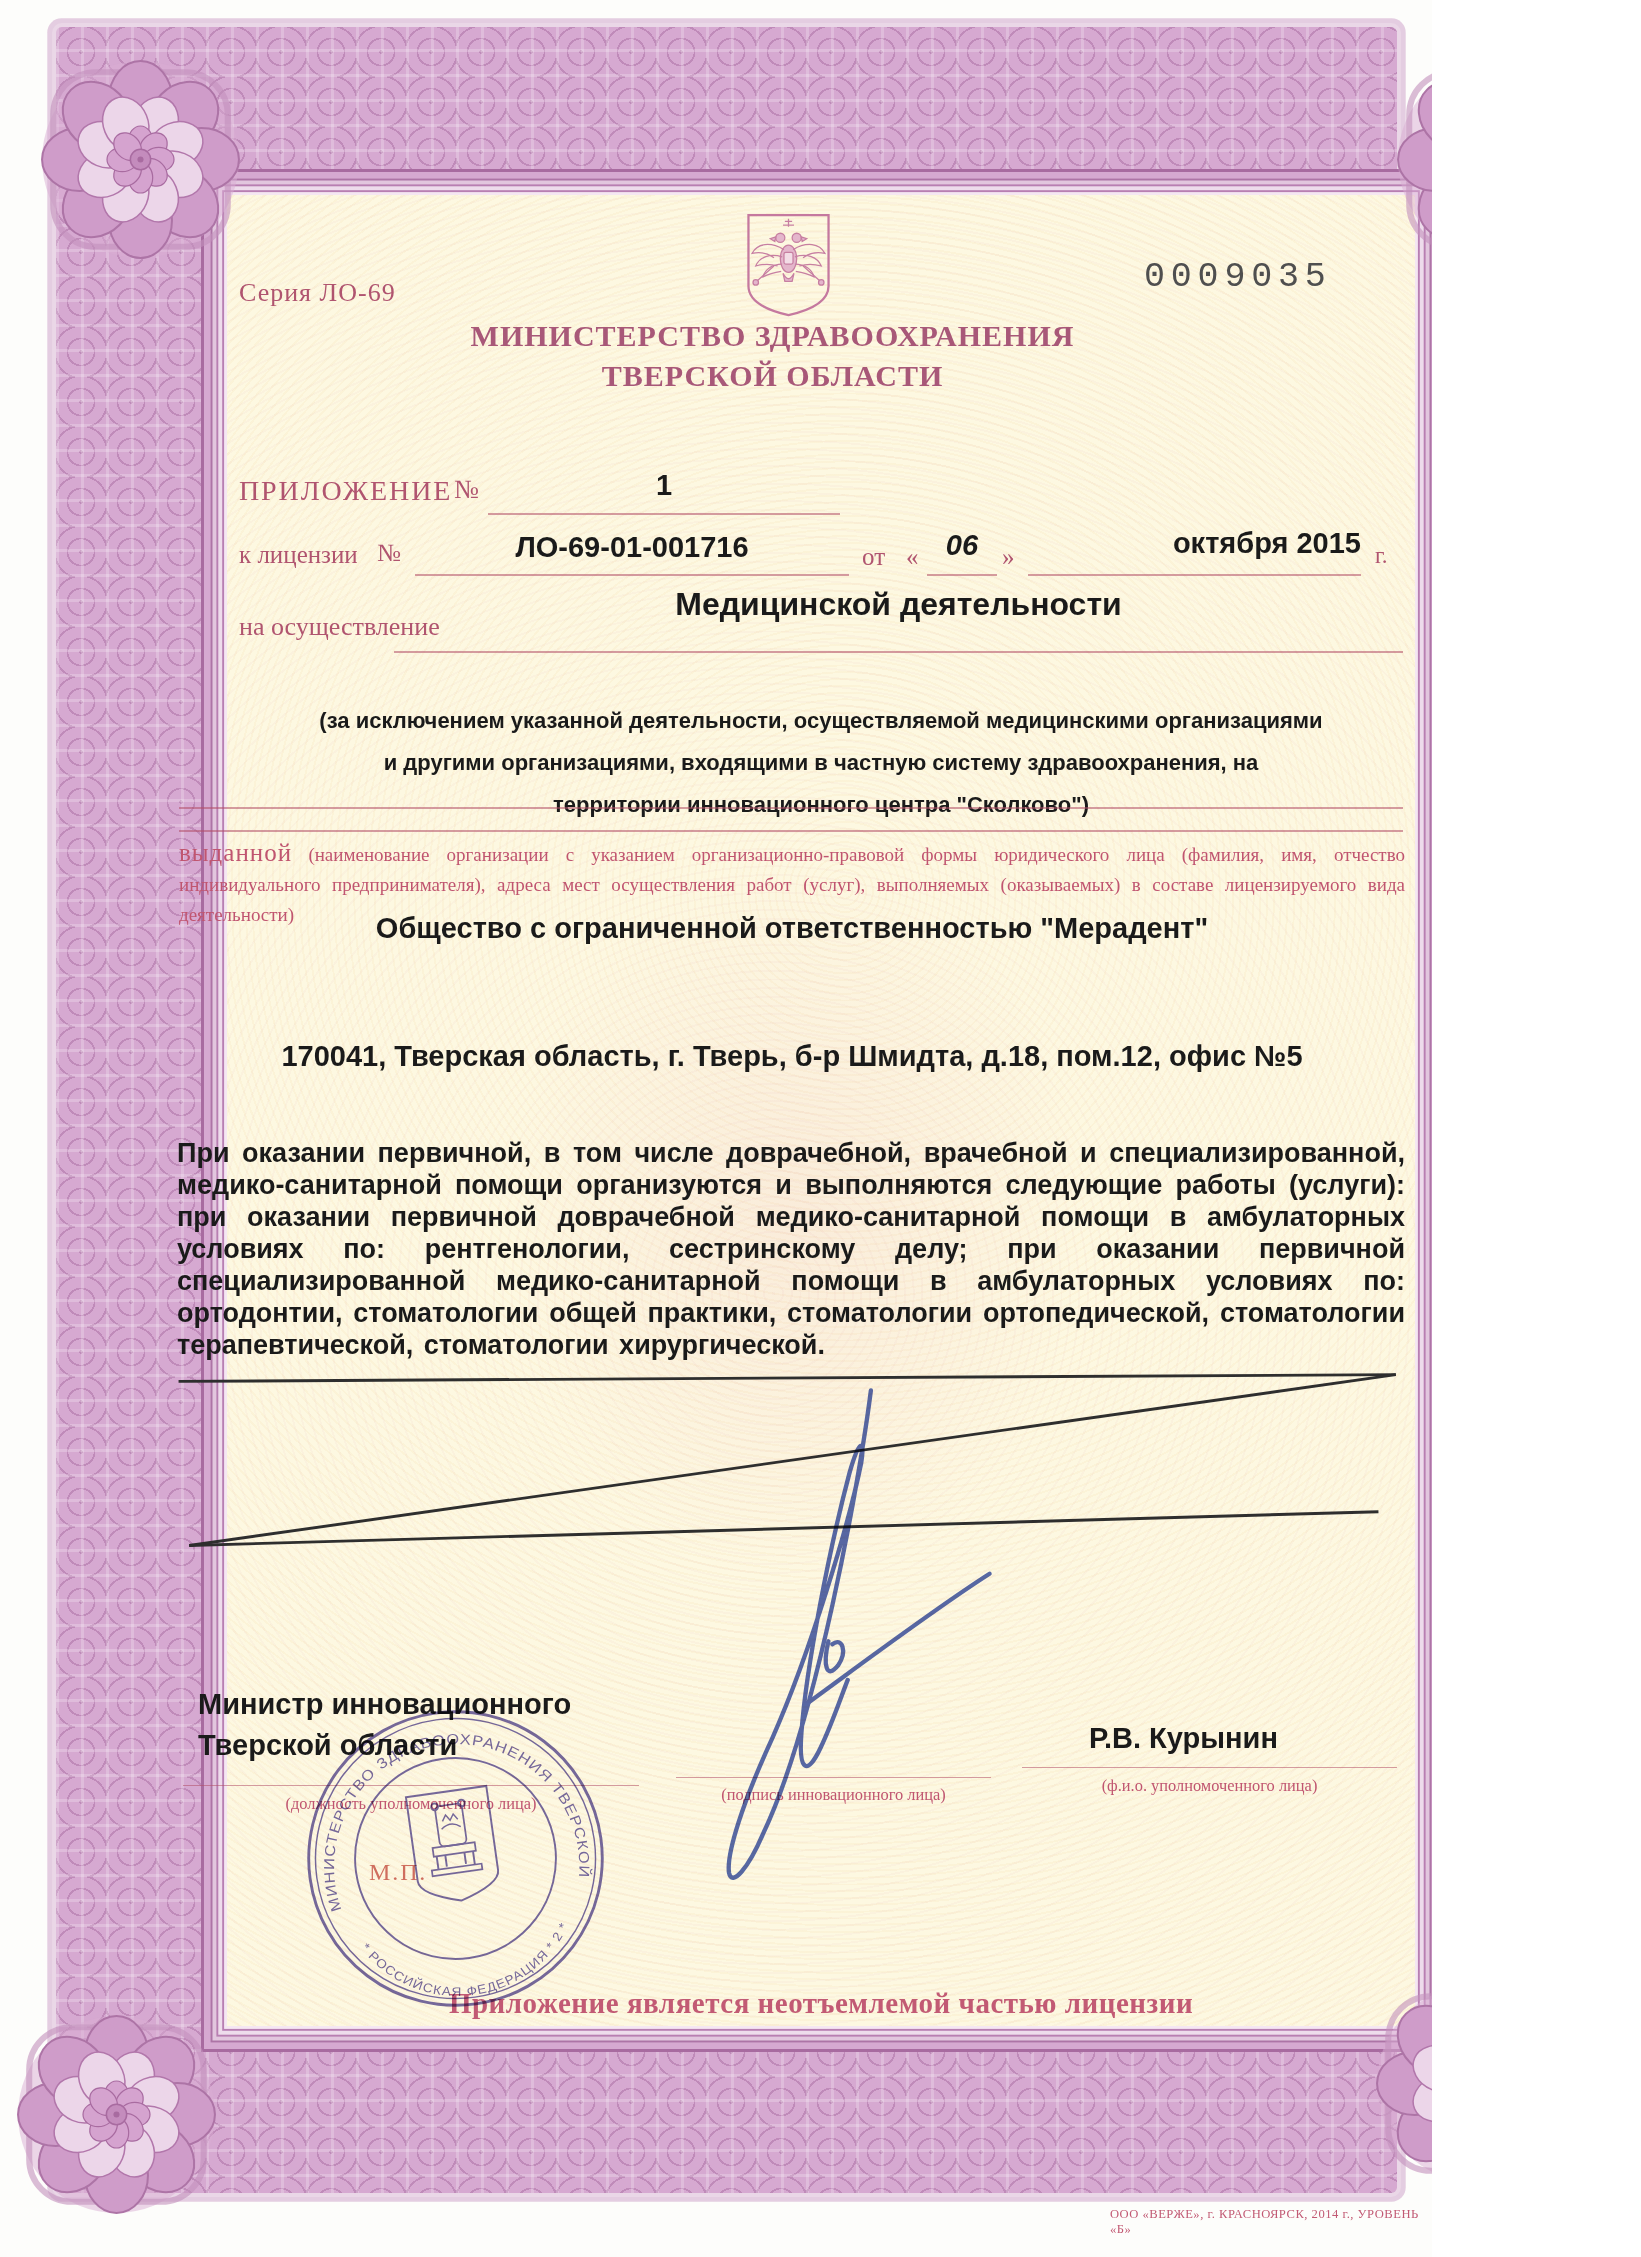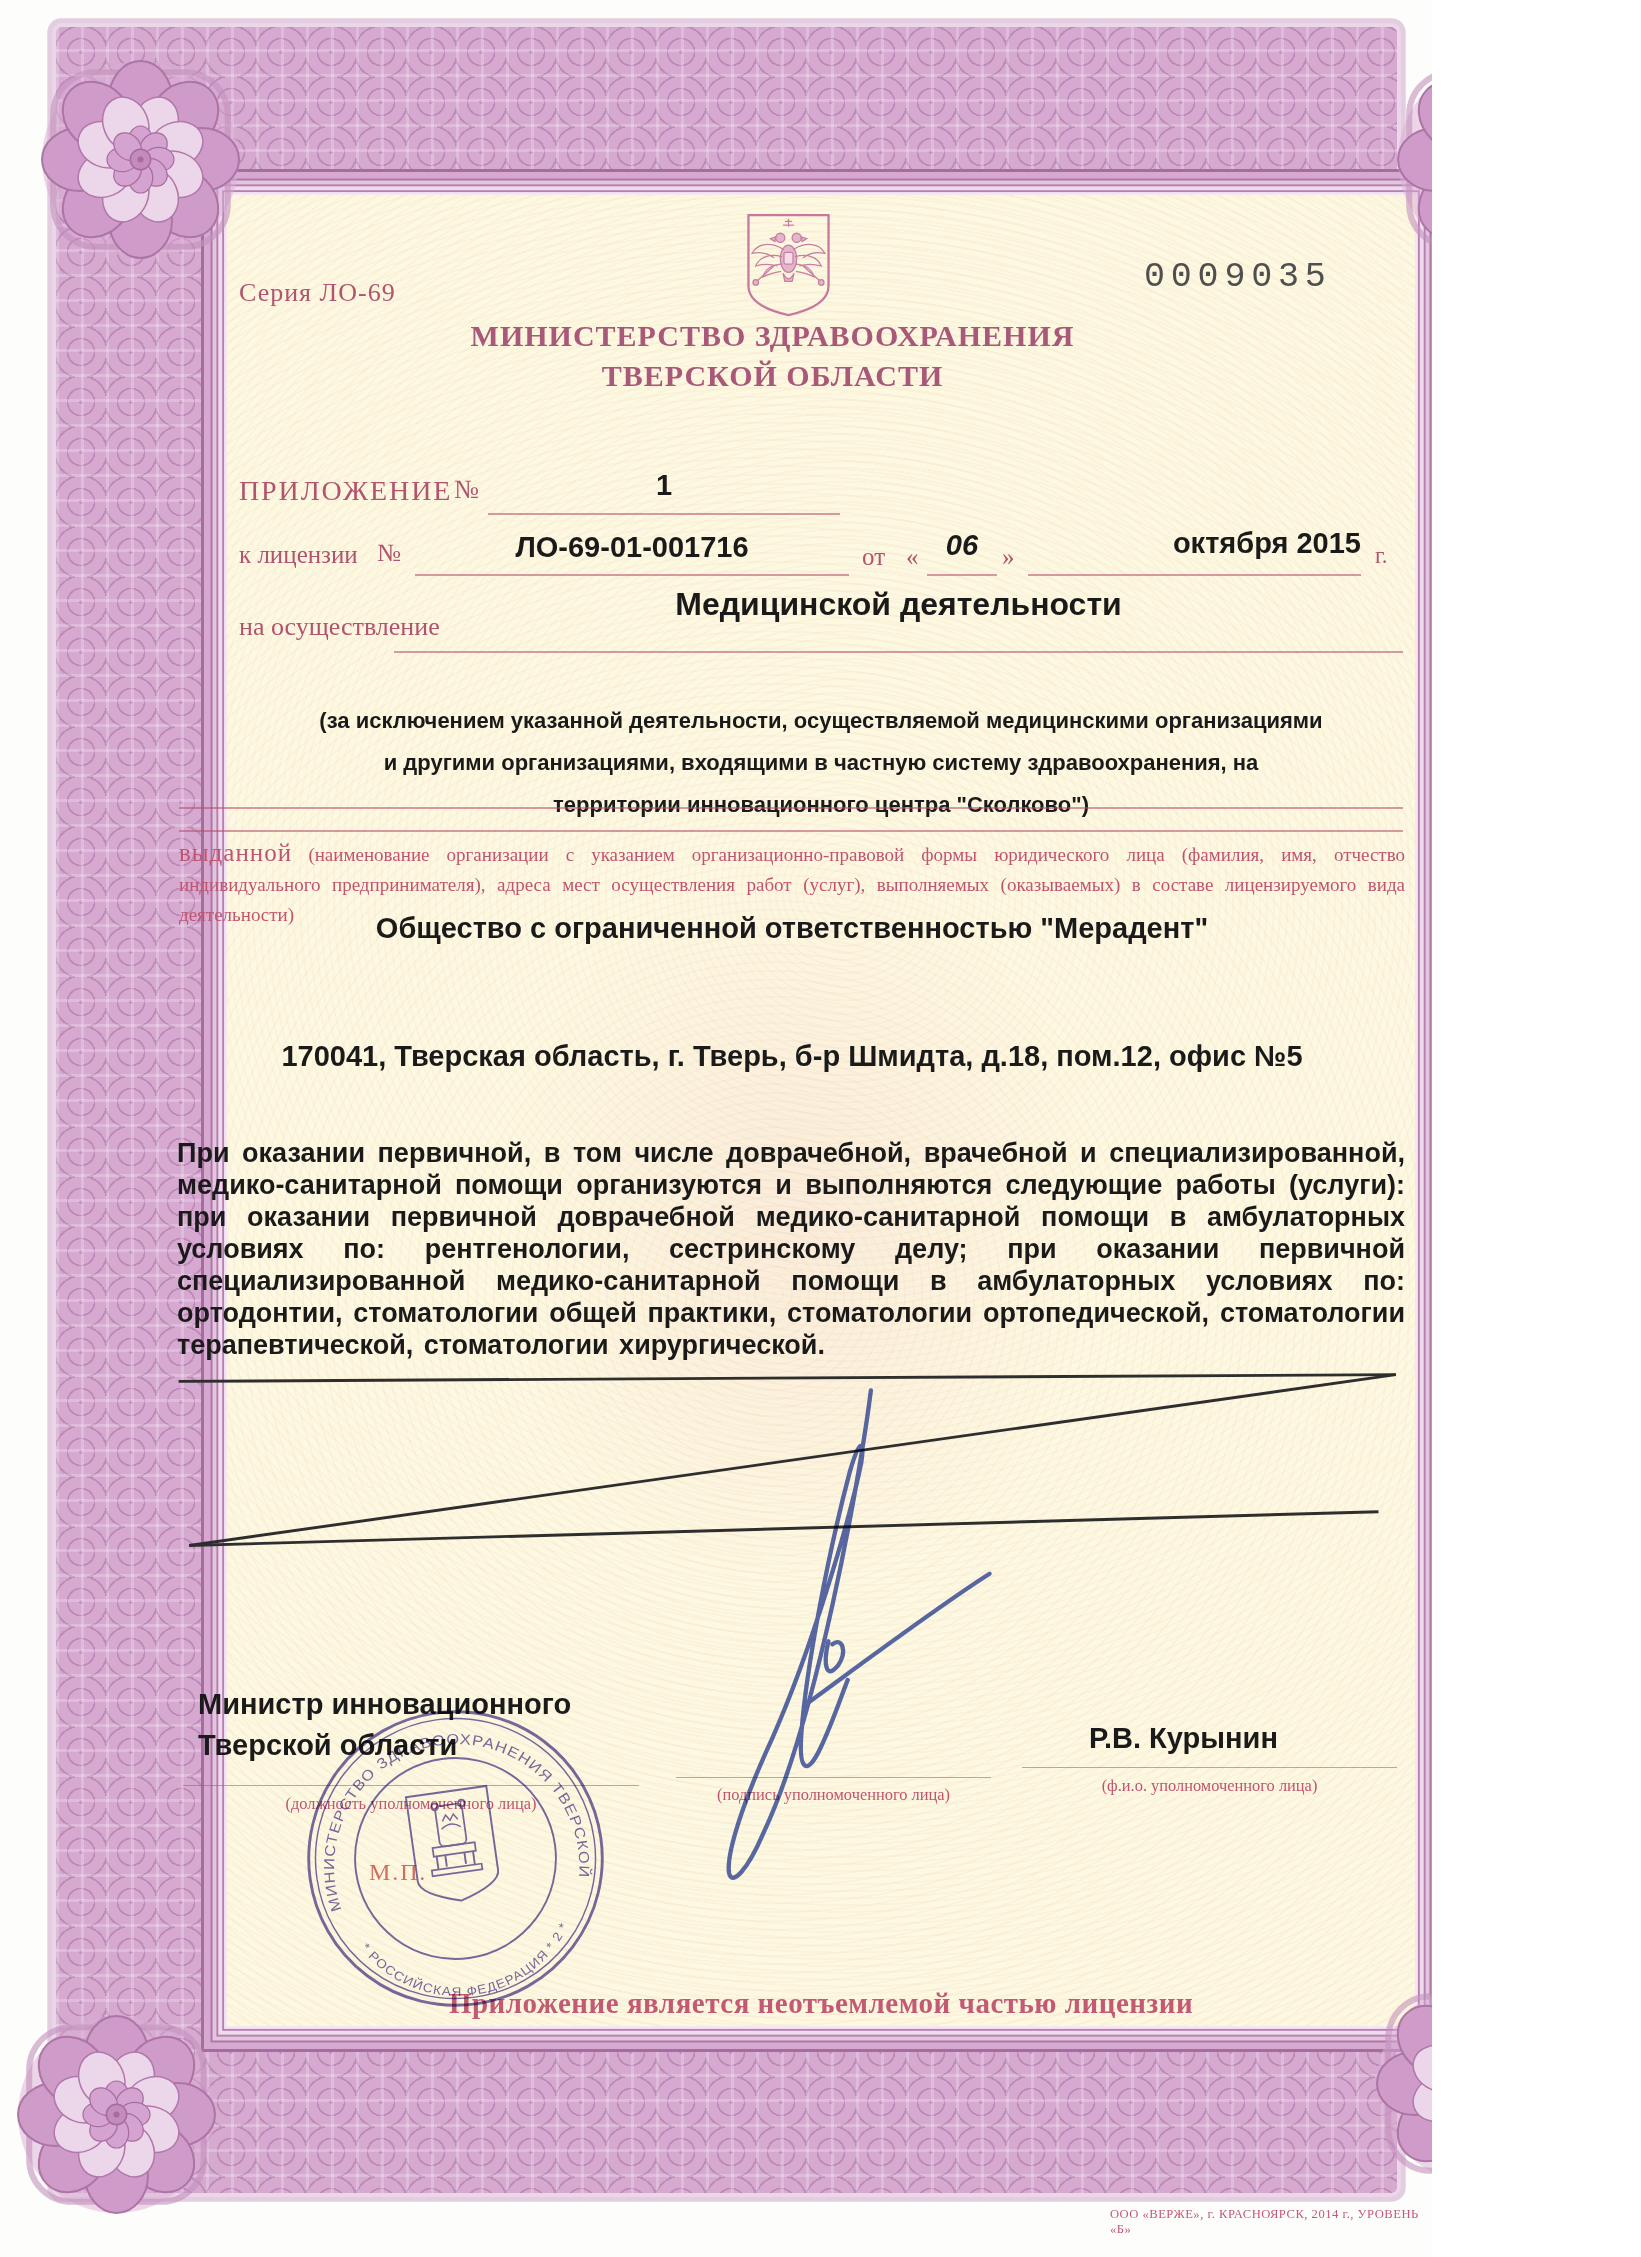--- a/index.html
+++ b/index.html
@@ -201,21 +201,21 @@
 
     <div class="abs fill" style="left:198px;top:1688px;font-size:29px;">Министр инновационного</div>
     <div class="abs fill" style="left:198px;top:1729px;font-size:29px;">Тверской области</div>
     <div class="abs fill" style="left:1089px;top:1722px;font-size:29px;">Р.В. Курынин</div>
 
     <div class="rule" style="left:183px;top:1785px;width:456px;height:1.4px;"></div>
     <div class="rule" style="left:676px;top:1777px;width:315px;height:1.4px;"></div>
     <div class="rule" style="left:1022px;top:1767px;width:375px;height:1.4px;"></div>
 
     <div class="abs cap center" style="left:183px;top:1794px;width:456px;font-size:16.4px;">(должность уполномоченного лица)</div>
-    <div class="abs cap center" style="left:676px;top:1785px;width:315px;font-size:16.4px;">(подпись уполномоченного лица)</div>
+    <div class="abs cap center" style="left:676px;top:1785px;width:315px;font-size:16.4px;">(подпись инновационного лица)</div>
     <div class="abs cap center" style="left:1022px;top:1776px;width:375px;font-size:16.4px;">(ф.и.о. уполномоченного лица)</div>
 
     <div class="abs" style="left:369px;top:1859px;font-size:24px;color:#cf6e5e;letter-spacing:1.9px;">М.П.</div>
 
     <div class="abs center" style="left:227px;top:1987px;width:1188px;font-size:29px;font-weight:700;color:#c25a74;letter-spacing:0.5px;">Приложение является неотъемлемой частью лицензии</div>
     <div class="abs" style="left:1110px;top:2207px;font-size:12.6px;color:#c25a74;letter-spacing:0.5px;">ООО «ВЕРЖЕ», г. КРАСНОЯРСК, 2014 г., УРОВЕНЬ «Б»</div>
   </div>
 
   <svg class="strike" viewBox="0 0 1700 2338" width="1641" height="2257">
     <line x1="185" y1="1431" x2="1446" y2="1424" stroke="#2e2e2e" stroke-width="3"></line>

